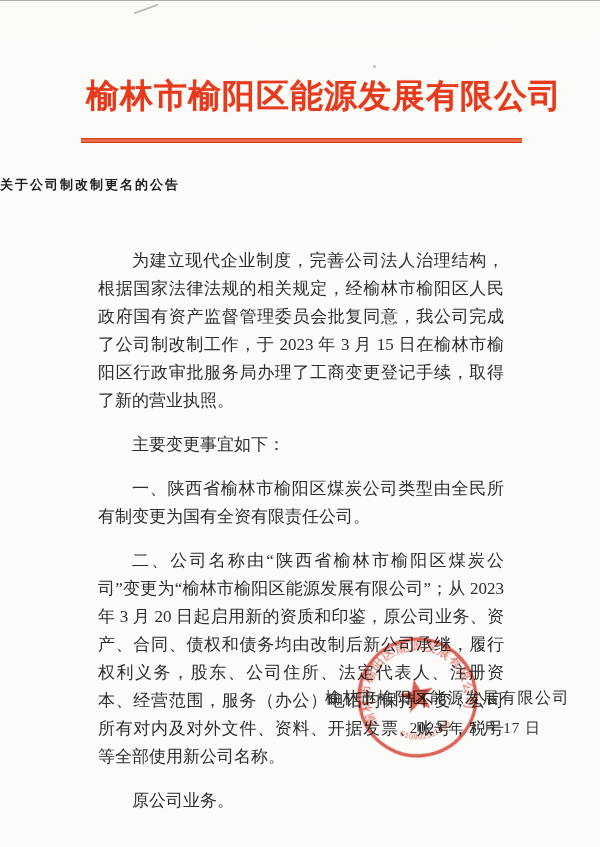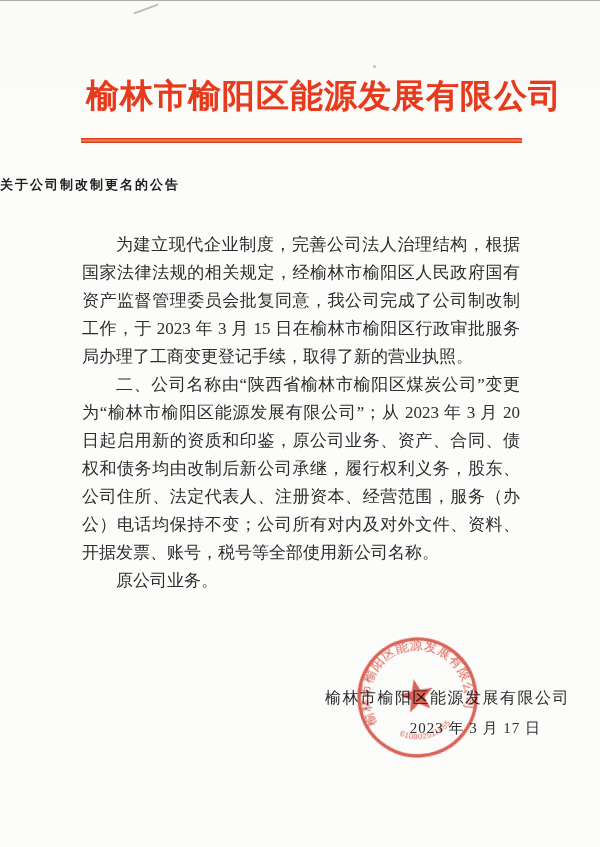--- a/index.html
+++ b/index.html
@@ -49,21 +49,21 @@
     color: #1d1d1d;
   }
   .body-text {
     position: absolute; top: 231px; left: 82px; width: 438px;
     font-size: 17px;
     line-height: 28px;
     color: #2d2d2d;
     text-align: justify;
     text-justify: inter-character;
   }
-  .body-text p { margin: 0; text-indent: 2em; }
+  .body-text p { margin: 16px; text-indent: 2em; }
   .signature-company {
     position: absolute; top: 688px; right: 78px;
     font-size: 16px; letter-spacing: 1.5px; color: #2d2d2d;
   }
   .signature-date {
     position: absolute; top: 719px; right: 107px;
     font-size: 15px; letter-spacing: 1px; color: #2d2d2d;
   }
   .seal {
     position: absolute; left: 355px; top: 635px; width: 125px; height: 125px;
@@ -87,20 +87,22 @@
   <div class="dot-artifact"></div>
 
   <div class="company-header">榆林市榆阳区能源发展有限公司</div>
 
   <div class="red-line"></div>
 
   <div class="doc-title">关于公司制改制更名的公告</div>
 
   <div class="body-text">
     <p>为建立现代企业制度，完善公司法人治理结构，根据国家法律法规的相关规定，经榆林市榆阳区人民政府国有资产监督管理委员会批复同意，我公司完成了公司制改制工作，于 2023 年 3 月 15 日在榆林市榆阳区行政审批服务局办理了工商变更登记手续，取得了新的营业执照。</p>
+    <p>主要变更事宜如下：</p>
+    <p>一、陕西省榆林市榆阳区煤炭公司类型由全民所有制变更为国有全资有限责任公司。</p>
     <p>二、公司名称由“陕西省榆林市榆阳区煤炭公司”变更为“榆林市榆阳区能源发展有限公司”；从 2023 年 3 月 20 日起启用新的资质和印鉴，原公司业务、资产、合同、债权和债务均由改制后新公司承继，履行权利义务，股东、公司住所、法定代表人、注册资本、经营范围，服务（办公）电话均保持不变；公司所有对内及对外文件、资料、开据发票、账号，税号等全部使用新公司名称。</p>
     <p>原公司业务。</p>
   </div>
 
   <div class="signature-company">榆林市榆阳区能源发展有限公司</div>
 
   <div class="signature-date">2023 年 3 月 17 日</div>
 
   <svg class="seal" viewBox="0 0 120 120">
     <circle cx="60" cy="60" r="56" fill="none" stroke="#d9473a" stroke-width="3.2"></circle>

